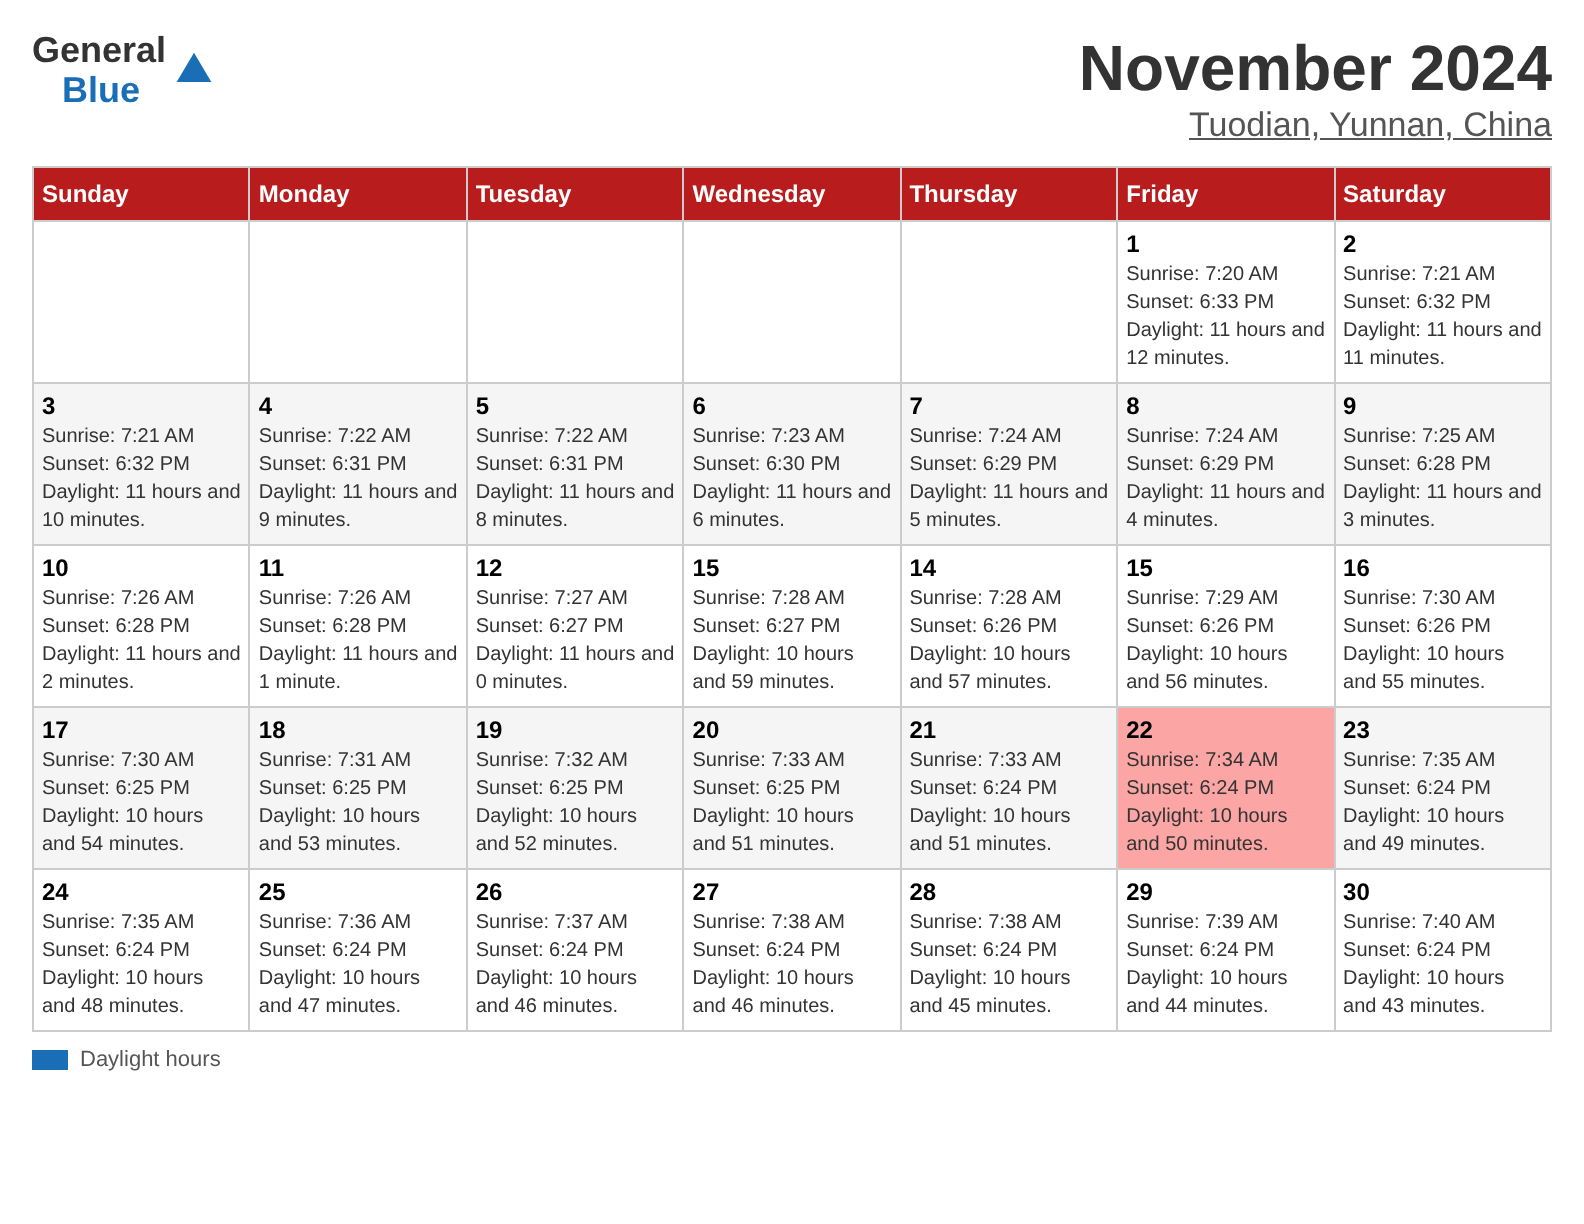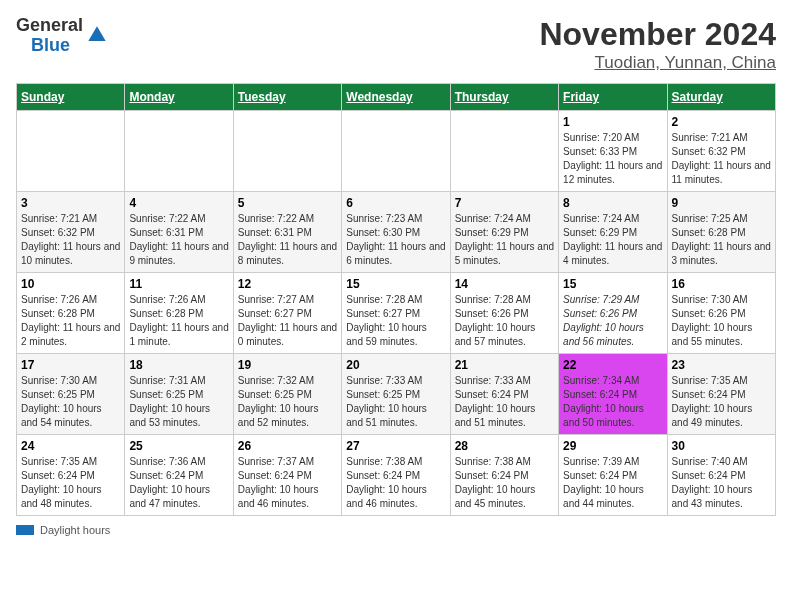--- a/index.html
+++ b/index.html
@@ -81,21 +81,21 @@
     }
     .day-info {
       font-size: 10px;
       color: #333;
       line-height: 1.4;
     }
     .empty-cell {
       background: #fff !important;
     }
     
-    .calendar thead tr th { background-color: #15803d; text-decoration: underline; }
+    .calendar thead tr th { background-color: #b91c1c; }
   </style>
 </head>
 <body>
 
 <div class="header">
   <div class="logo">
     <div class="logo-text">
       <span style="font-size:18px;font-weight:bold;color:#333;line-height:1.1;">General</span>
       <span style="font-size:18px;font-weight:bold;color:#1a6eb5;line-height:1.1;margin-left:15px;">Blue</span>
     </div>
@@ -211,21 +211,21 @@
 Daylight: 10 hours and 59 minutes.</div>
         </td>
         <td style="background: rgb(255, 255, 255);">
           <span class="day-number">14</span>
           <div class="day-info" style="white-space: pre-line;">Sunrise: 7:28 AM
 Sunset: 6:26 PM
 Daylight: 10 hours and 57 minutes.</div>
         </td>
         <td style="background: rgb(255, 255, 255);">
           <span class="day-number">15</span>
-          <div class="day-info" style="white-space: pre-line; font-style: italic;">Sunrise: 7:29 AM
+          <div class="day-info" style="white-space: pre-line;">Sunrise: 7:29 AM
 Sunset: 6:26 PM
 Daylight: 10 hours and 56 minutes.</div>
         </td>
         <td style="background: rgb(255, 255, 255);">
           <span class="day-number">16</span>
           <div class="day-info" style="white-space: pre-line;">Sunrise: 7:30 AM
 Sunset: 6:26 PM
 Daylight: 10 hours and 55 minutes.</div>
         </td>
       </tr>
@@ -253,21 +253,21 @@
           <div class="day-info" style="white-space: pre-line;">Sunrise: 7:33 AM
 Sunset: 6:25 PM
 Daylight: 10 hours and 51 minutes.</div>
         </td>
         <td style="background: rgb(245, 245, 245);">
           <span class="day-number">21</span>
           <div class="day-info" style="white-space: pre-line;">Sunrise: 7:33 AM
 Sunset: 6:24 PM
 Daylight: 10 hours and 51 minutes.</div>
         </td>
-        <td style="background: #d946ef;">
+        <td style="background: #fca5a5;">
           <span class="day-number">22</span>
           <div class="day-info" style="white-space: pre-line;">Sunrise: 7:34 AM
 Sunset: 6:24 PM
 Daylight: 10 hours and 50 minutes.</div>
         </td>
         <td style="background: rgb(245, 245, 245); margin-top: 13px;">
           <span class="day-number">23</span>
           <div class="day-info" style="white-space: pre-line;">Sunrise: 7:35 AM
 Sunset: 6:24 PM
 Daylight: 10 hours and 49 minutes.</div>

